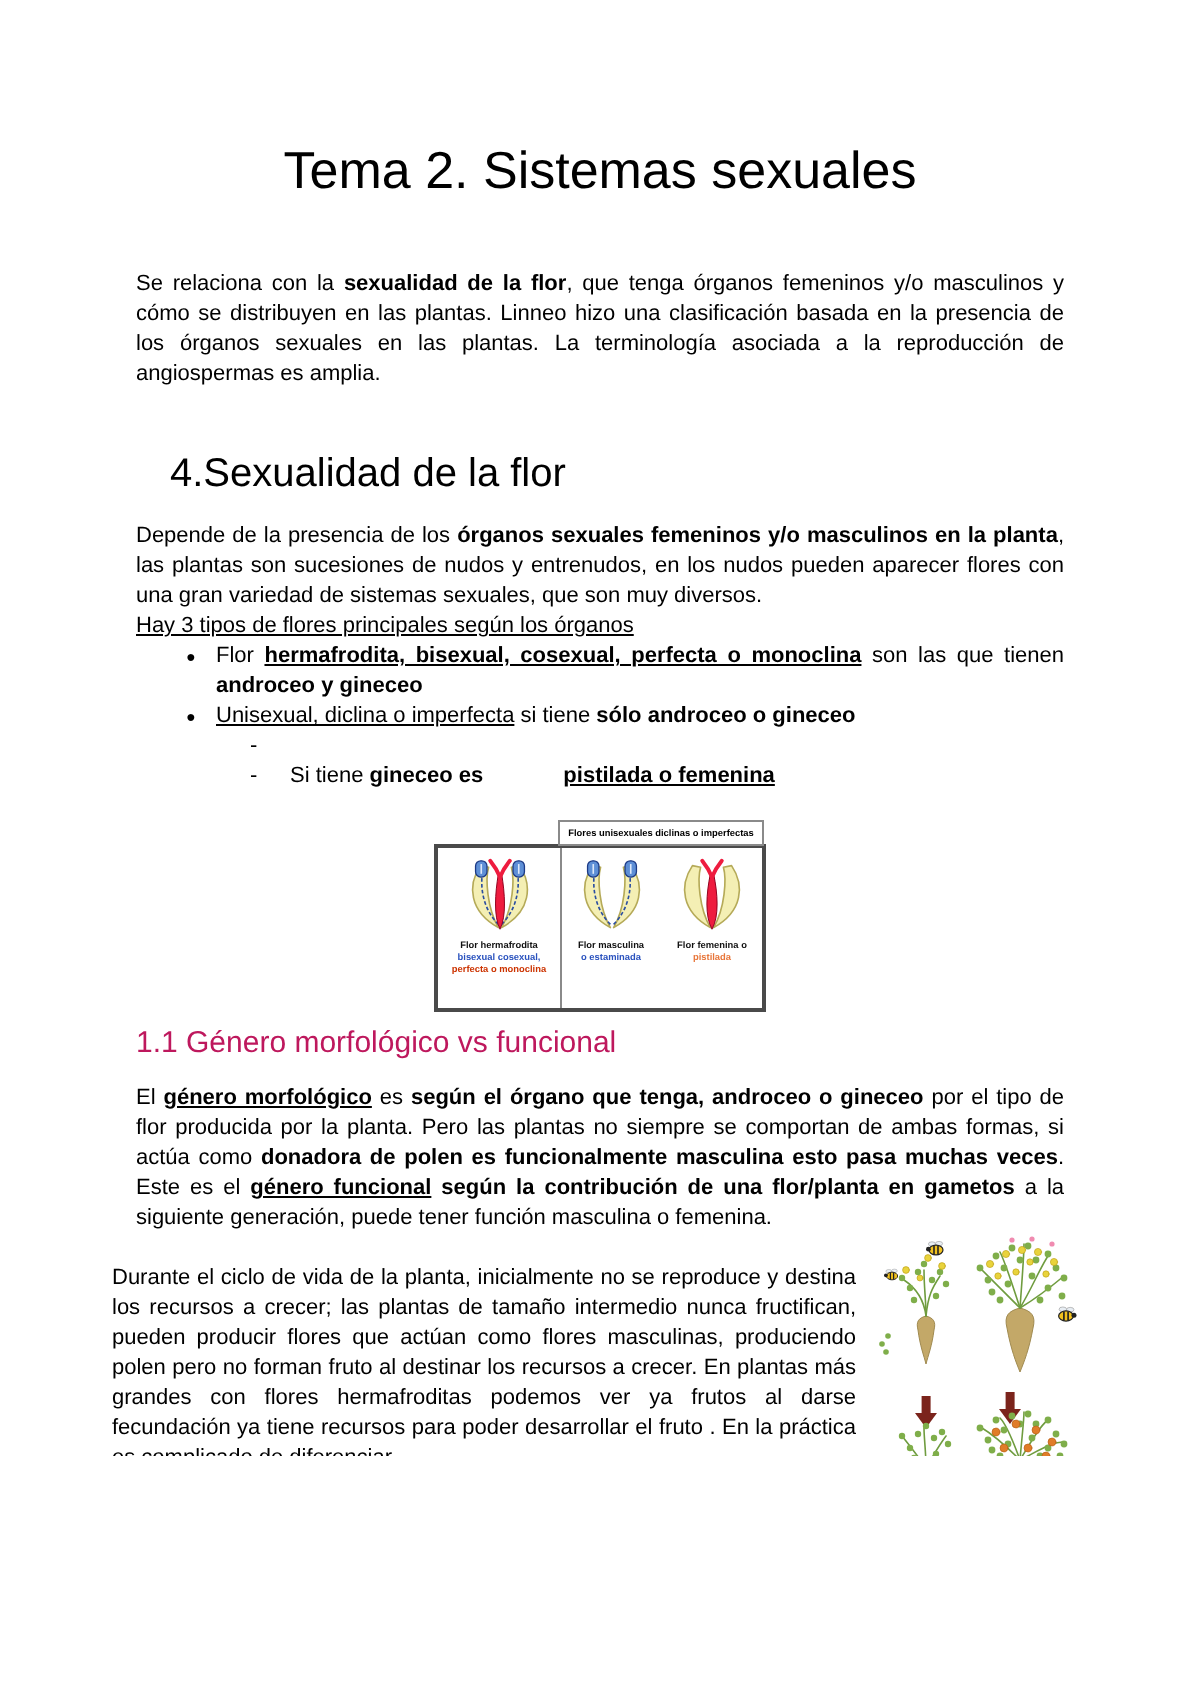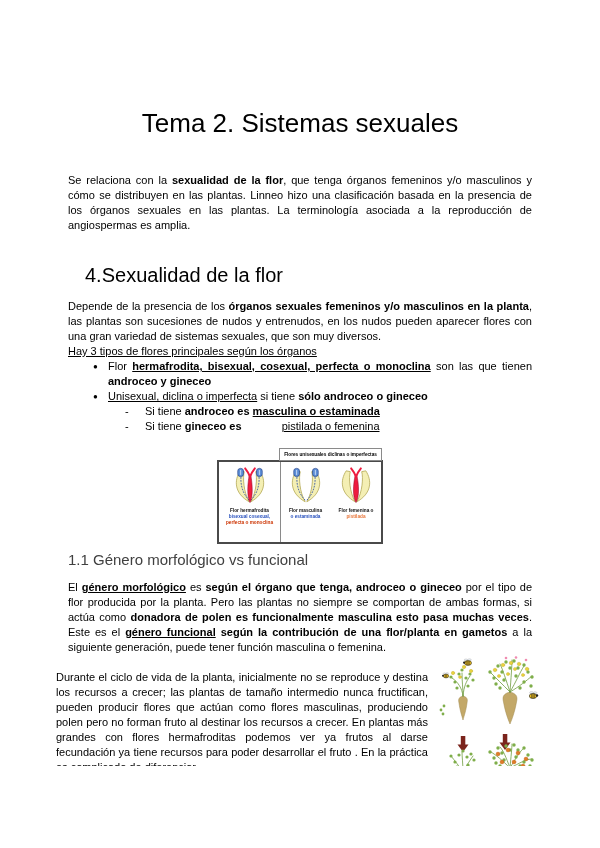--- a/index.html
+++ b/index.html
@@ -1,22 +1,22 @@
 <!DOCTYPE html>
 <html><head>
 <meta charset="utf-8">
 <style>
   html,body{margin:0;padding:0;background:#fff;}
   .page{position:relative;width:600px;height:728px;background:#ffffff;overflow:hidden;
-        font-family:"Liberation Sans",sans-serif;color:#000;margin-top:38px;}
+        font-family:"Liberation Sans",sans-serif;color:#000;}
   .doc-title{position:absolute;top:68px;left:0;width:100%;text-align:center;
              font-size:26px;line-height:34px;font-weight:400;}
   .para{position:absolute;font-size:11px;line-height:15px;text-align:justify;}
   .h1{position:absolute;left:85px;top:226px;font-size:20px;font-weight:400;}
-  .h2{position:absolute;left:68px;top:513px;font-size:15px;font-weight:400;color:#404040;}
+  .h2{position:absolute;left:68px;top:513px;font-size:15px;font-weight:400;color:#be185d;}
   #p-intro{left:68px;top:135px;width:464px;}
   #p-depende{left:68px;top:261px;width:464px;}
   #p-hay{left:68px;top:306px;width:464px;text-align:left;text-decoration:underline;}
   .b-item{position:absolute;left:68px;width:464px;box-sizing:border-box;
           font-size:11px;line-height:15px;text-align:justify;}
   .lvl1{padding-left:40px;}
   .lvl2{padding-left:77px;text-align:left;}
   #li-b1{top:321px;}
   #li-b2{top:351px;}
   #li-s1{top:366px;}
@@ -56,25 +56,24 @@
   <div class="b-item lvl1" id="li-b1">
     <span class="bullet">●</span>
     <span><span>Flor </span><span style="font-weight: 700; text-decoration: underline;">hermafrodita, bisexual, cosexual, perfecta o monoclina</span><span> son las que tienen </span><span style="font-weight: 700;">androceo y gineceo</span></span>
   </div>
   <div class="b-item lvl1" id="li-b2">
     <span class="bullet">●</span>
     <span><span style="font-weight: 400; text-decoration: underline;">Unisexual, diclina o imperfecta</span><span> si tiene </span><span style="font-weight: 700;">sólo  androceo o gineceo</span></span>
   </div>
   <div class="b-item lvl2" id="li-s1">
     <span class="dash">-</span>
-    <span><span>Si  tiene </span><span style="font-weight: 700;">androceo es </span><span style="font-weight: 700; text-decoration: underline;">masculina o estaminada</span></span>
   </div>
   <div class="b-item lvl2" id="li-s2">
     <span class="dash">-</span>
-    <span><span>Si tiene </span><span style="font-weight: 700;">gineceo es </span><span style="font-weight: 400; text-decoration: underline; padding-left: 37px;">pistilada o femenina</span></span>
+    <span><span>Si tiene </span><span style="font-weight: 700;">gineceo es </span><span style="font-weight: 700; text-decoration: underline; padding-left: 37px;">pistilada o femenina</span></span>
   </div>
 
   <div id="fig-flores">
     <div class="fig-header">Flores unisexuales diclinas o imperfectas</div>
     <div class="fig-main">
       <div class="unisex-box"></div>
       <div class="cell c1">
         <svg viewBox="0 0 54 46">
           <g stroke="#b5aa58" stroke-width="1" stroke-linejoin="round" fill="#f4efb4">
             <path d="M15,5 C7,17 8,33 26,43 C19,31 18,13 20,6 Z"></path>

